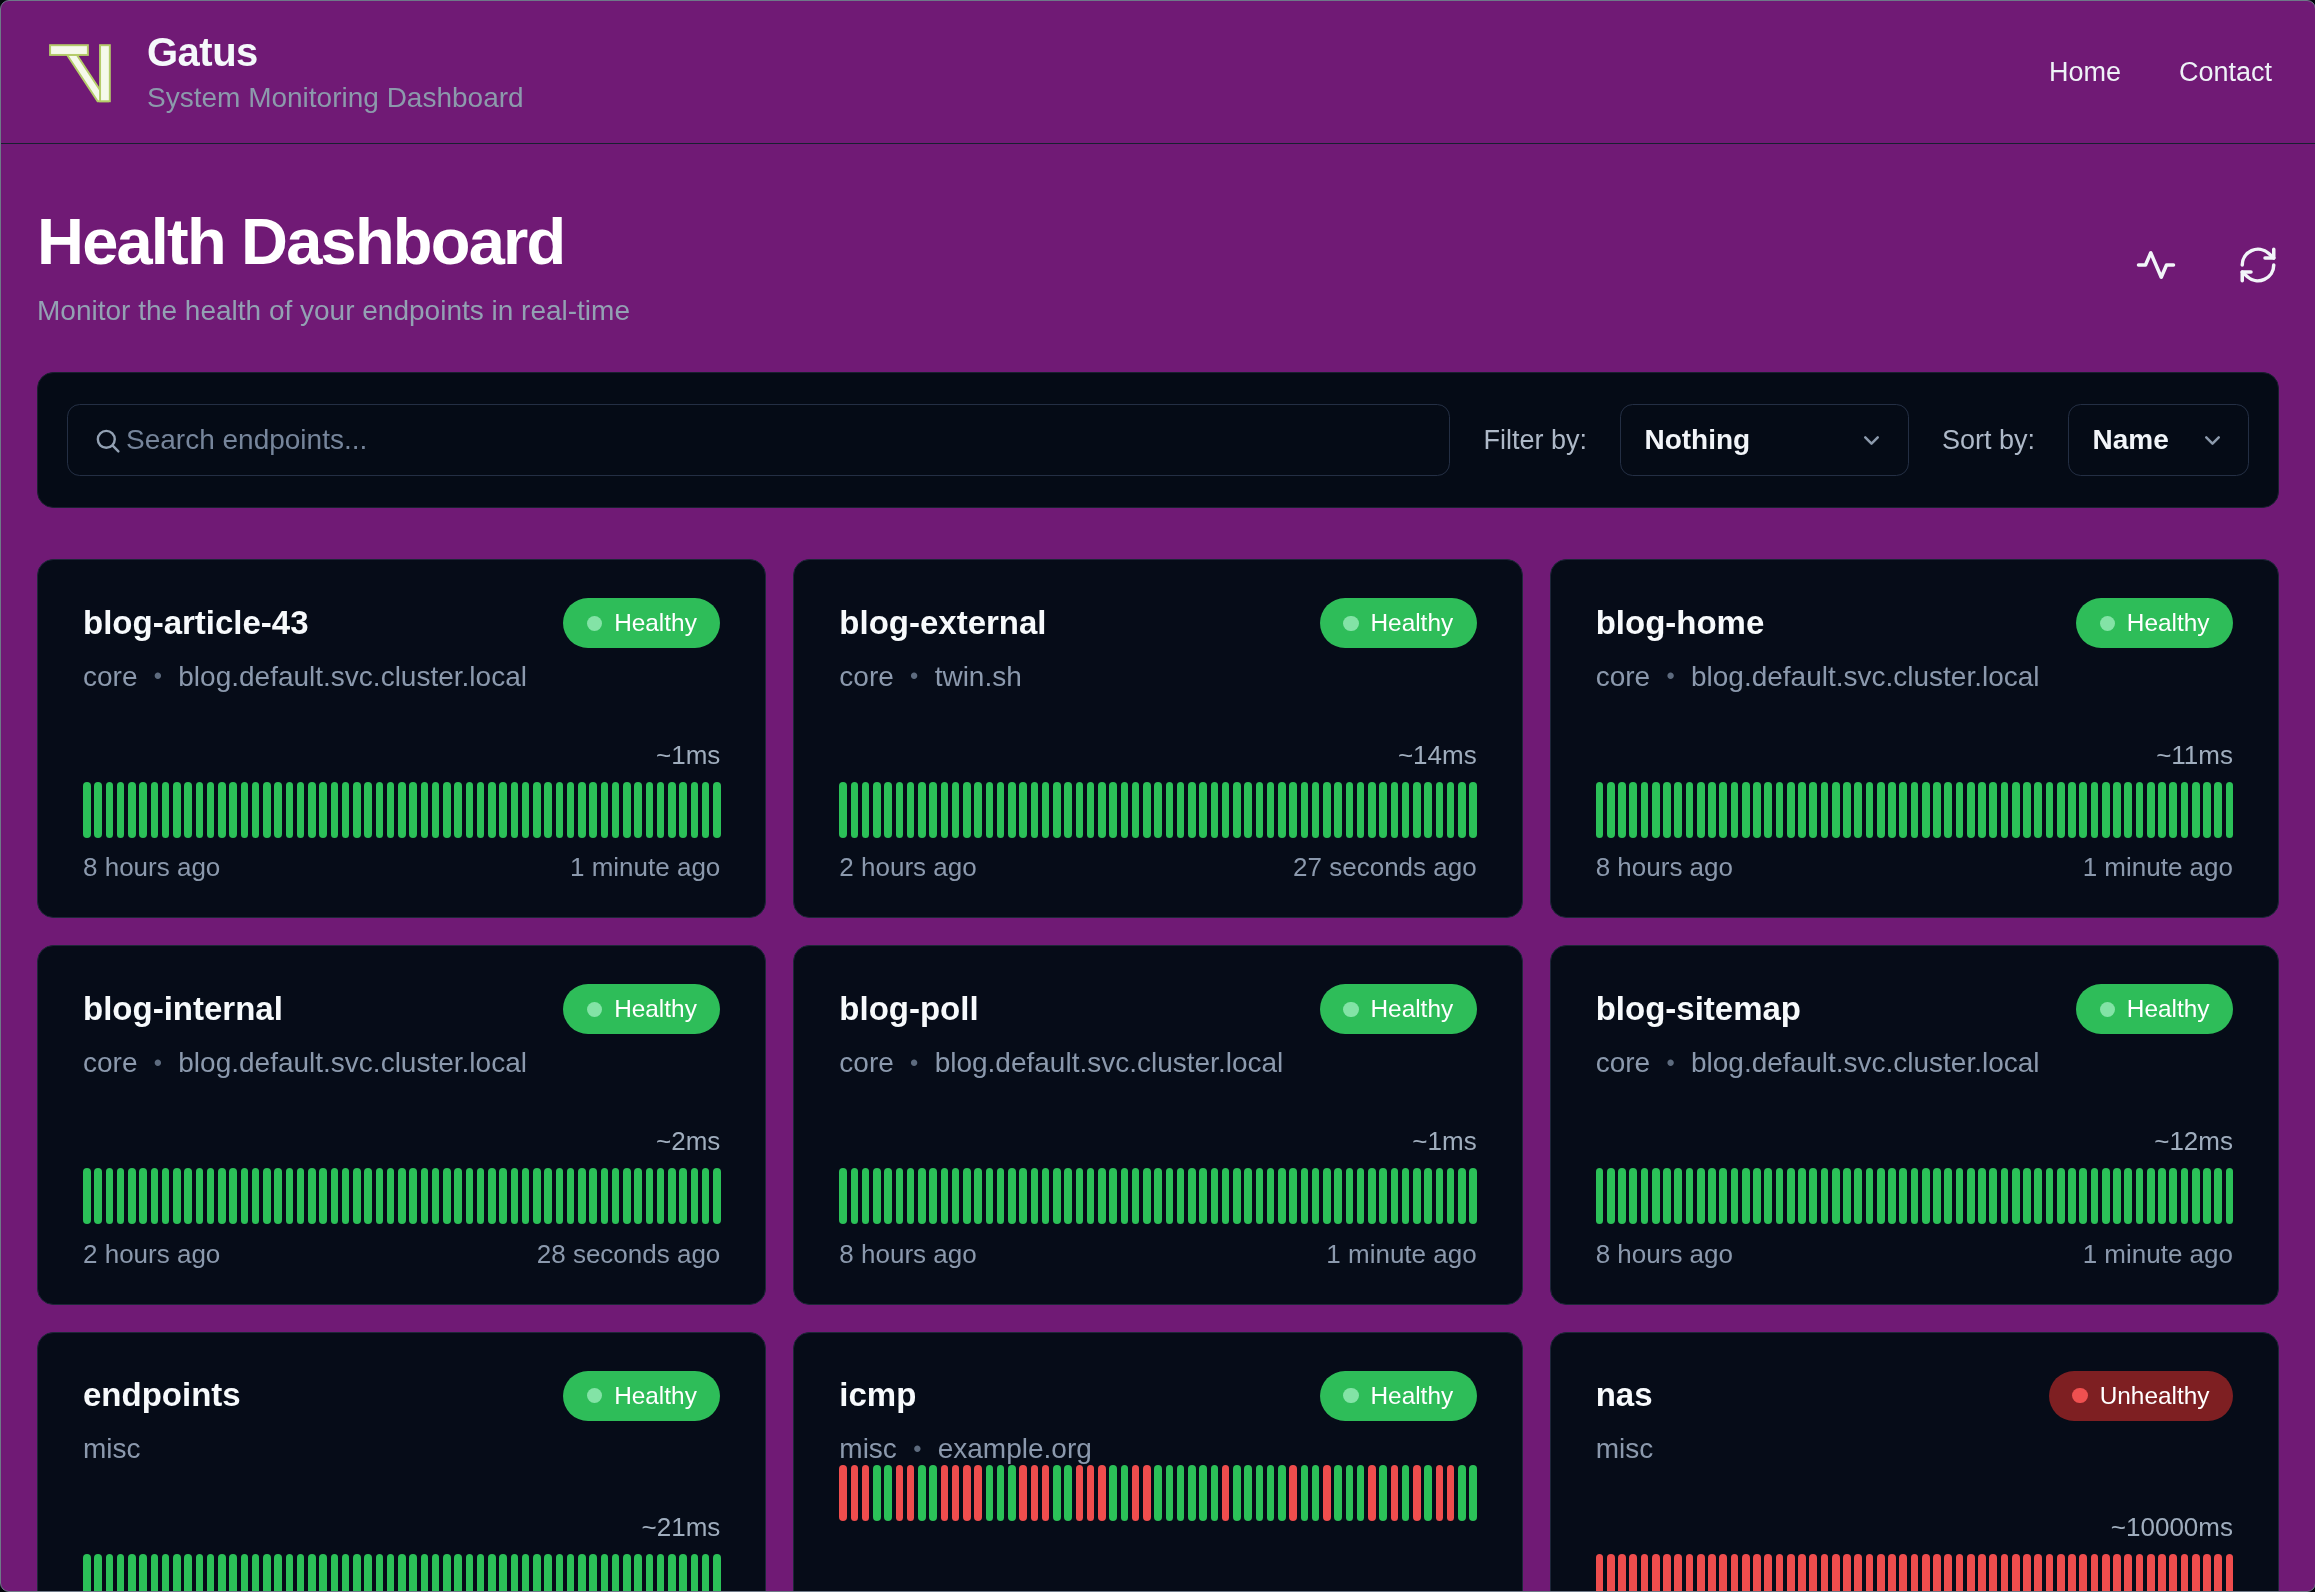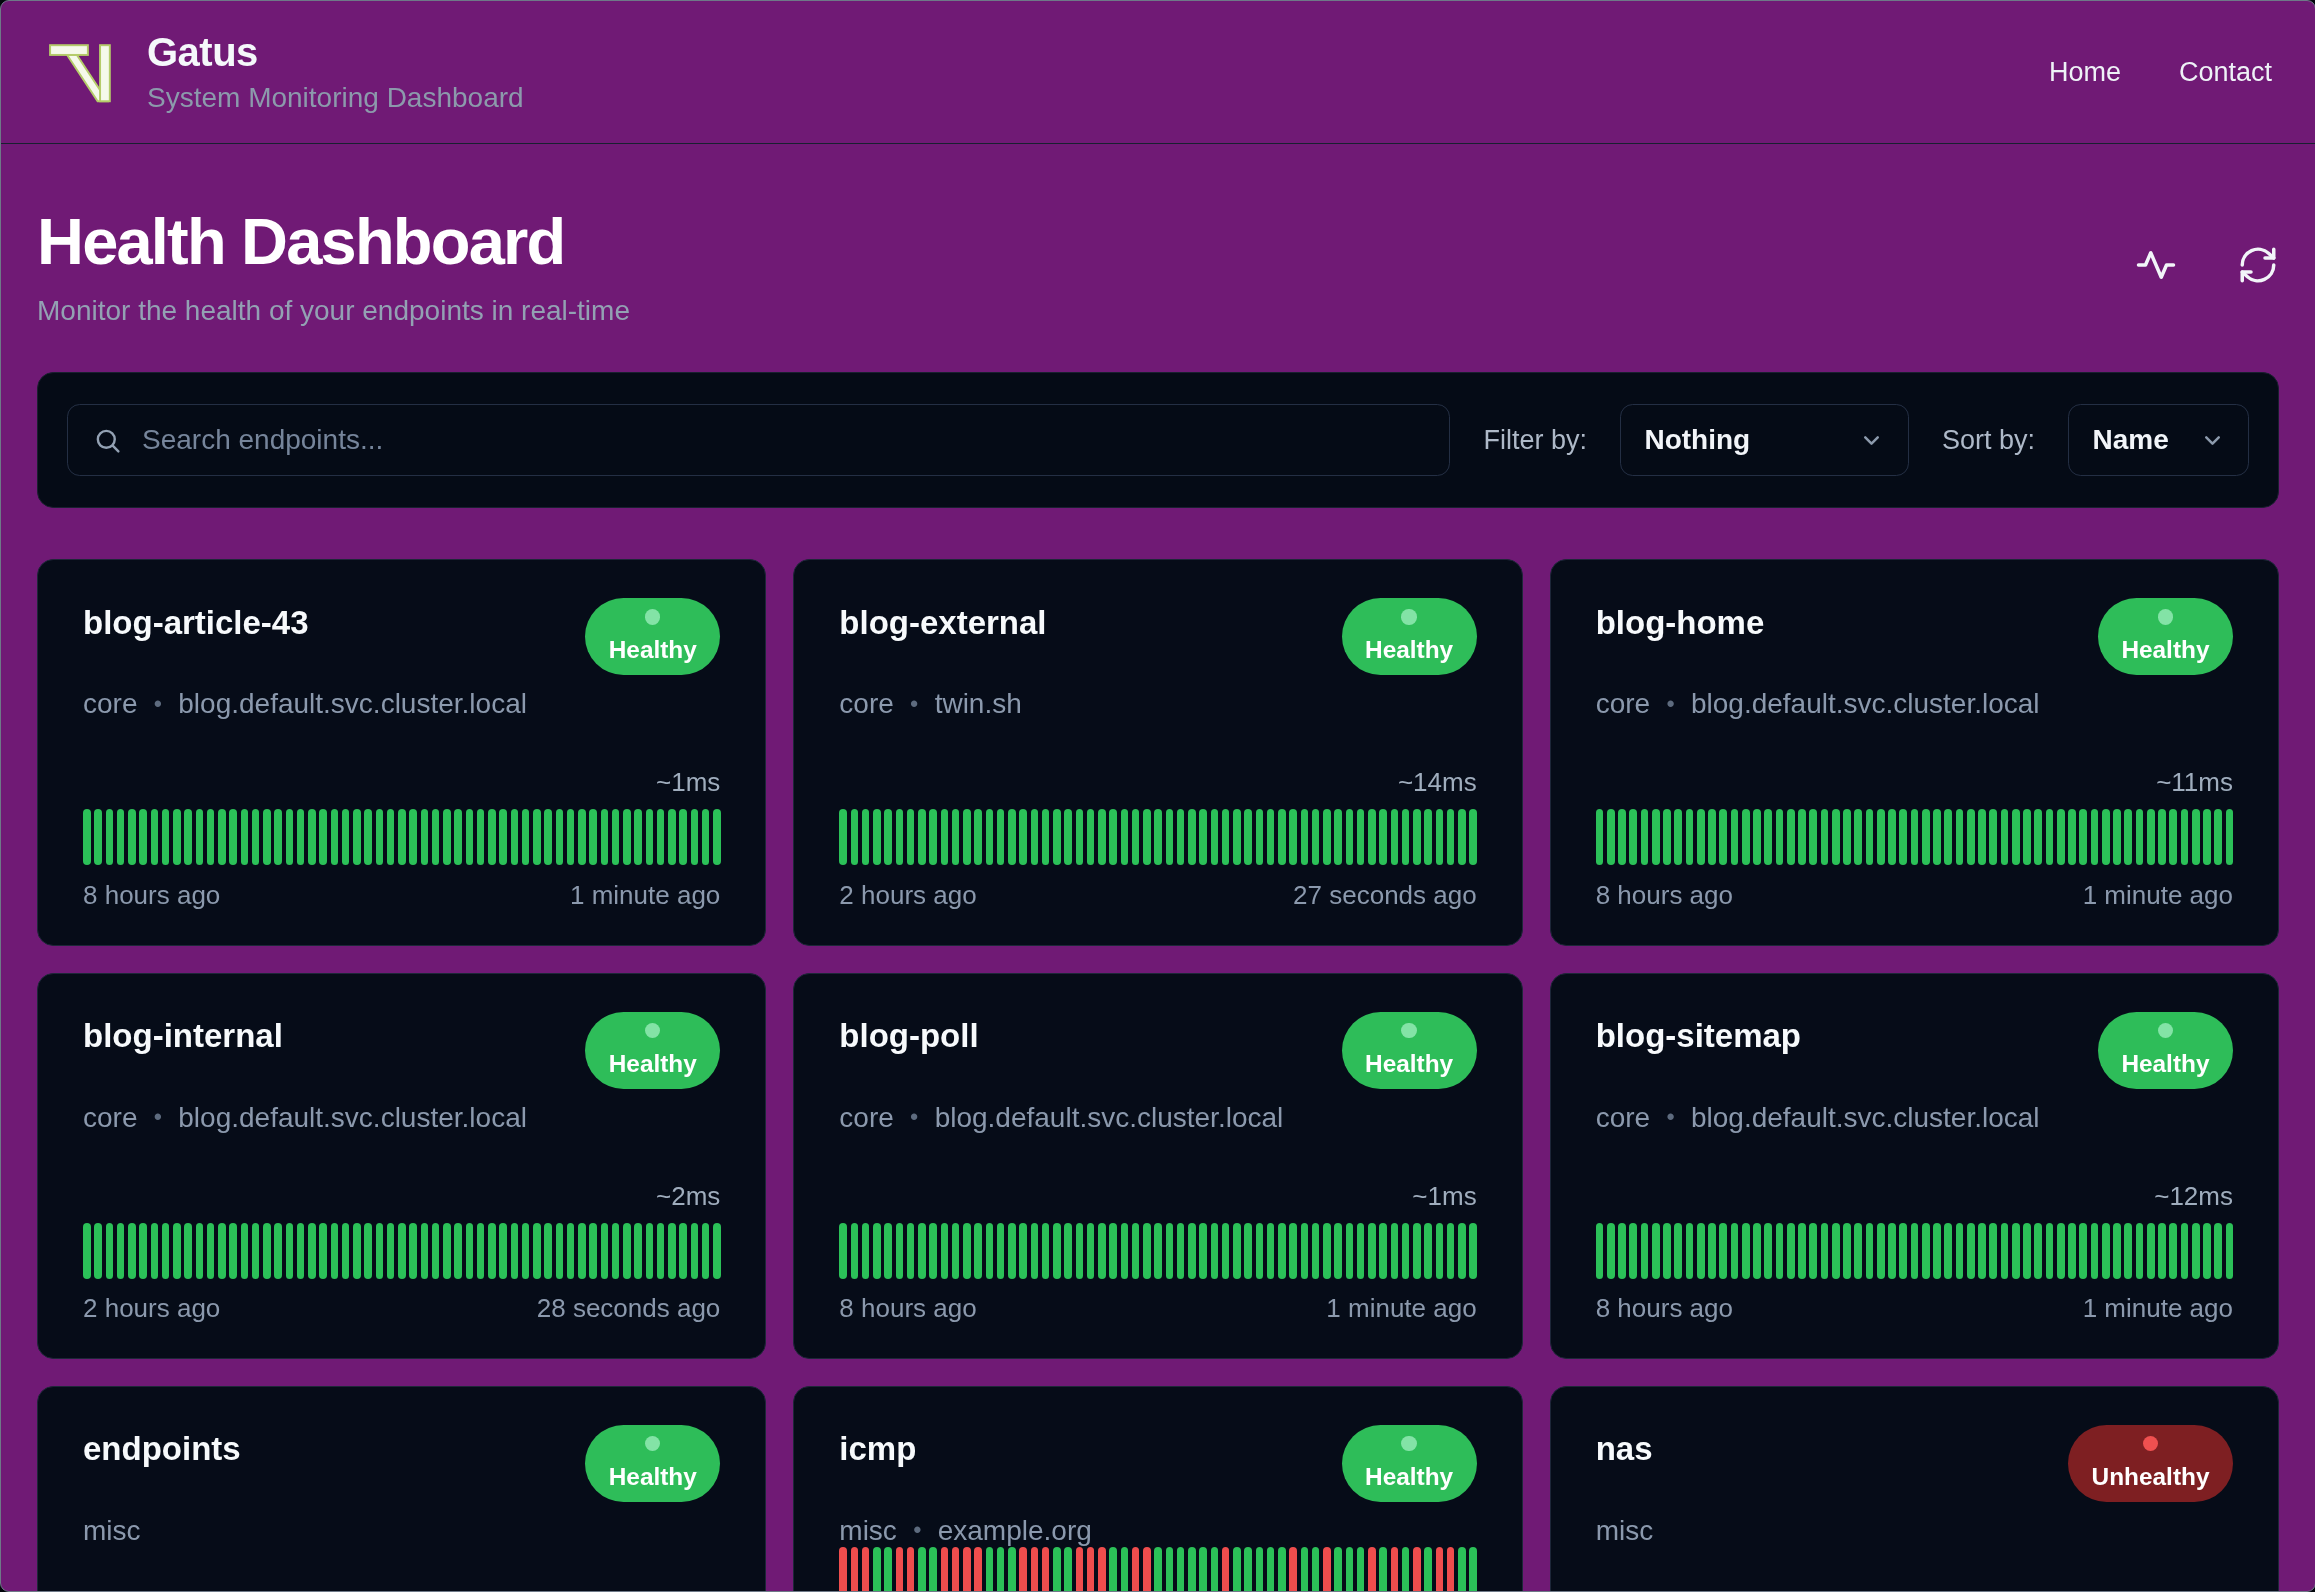--- a/index.html
+++ b/index.html
@@ -21,40 +21,40 @@
   .main { padding:0 36px; }
   .page-head { display:flex; align-items:flex-start; margin-top:60px; }
   .page-title { font-size:65px; font-weight:800; color:#ffffff; letter-spacing:-1.8px; }
   .page-sub { font-size:28px; color:#93a1b3; margin-top:16.3px; }
   .head-actions { margin-left:auto; display:flex; gap:60px; margin-top:40px; }
   .icon-btn { background:none; border:none; cursor:pointer; padding:0; line-height:0; }
   .icon-btn svg { width:42px; height:42px; stroke:#f2f5f9; }
   
   .controls { margin-top:45px; border:1.8px solid #19202f; background:#050b16; border-radius:16.3px;
               padding:31px 29px; display:flex; align-items:center; gap:33px; }
-  .searchbox { flex:1; display:flex; align-items:center; gap:20px; border:1.8px solid #242f44;
+  .searchbox { flex:1; display:flex; align-items:center; gap:4px; border:1.8px solid #242f44;
                border-radius:12.7px; height:72px; padding:0 25px; }
   .searchbox svg { width:29px; height:29px; stroke:#93a1b3; flex:0 0 auto; }
   .searchbox input { flex:1; background:transparent; border:none; outline:none;
                      font-size:28px; color:#e6ecf3; font-family:"Liberation Sans", sans-serif; }
   .searchbox input::placeholder { color:#76859b; }
   .ctl-label { font-size:27px; color:#aeb9c8; white-space:nowrap; }
   .dropdown { display:flex; align-items:center; justify-content:space-between; gap:18px;
               border:1.8px solid #242f44; border-radius:12.7px; height:72px; padding:0 23.5px;
               font-size:28px; color:#f2f5f9; cursor:pointer;font-weight:bold; }
   .dropdown.filter { width:289px; }
   .dropdown.sort { width:181px; }
   .dropdown svg { width:25px; height:25px; stroke:#8c9aac; flex:0 0 auto; }
   
   .grid { margin-top:51px; display:grid; grid-template-columns:repeat(3,1fr); gap:27px; padding-bottom:22px; }
   .card { border:1.8px solid #1d2738; background:#060c18; border-radius:16.3px; padding:38px 45px 34px; }
   .card-top { display:flex; align-items:flex-start; justify-content:space-between; }
   .ep-name { font-size:33px; font-weight:bold; color:#f7fafc; padding-top:5.4px; }
   .badge { display:flex; align-items:center; gap:11.8px; border-radius:904px; padding:11px 23.5px;
-           font-size:24.4px; font-weight:bold; color:#ffffff;flex-direction:column; }
+           font-size:24.4px; font-weight:normal; color:#ffffff; }
   .badge .dot { width:15.4px; height:15.4px; border-radius:50%; }
   .badge.healthy { background:#2ebd59; }
   .badge.healthy .dot { background:#83e3a6; }
   .badge.unhealthy { background:#7e1f22; }
   .badge.unhealthy .dot { background:#ef5050; }
   .meta { display:flex; align-items:center; gap:16.3px; font-size:28px; color:#8b99ad; margin-top:12.7px; }
   .meta .sep { font-size:23.5px; color:#5d6b7e; }
   .latency { text-align:right; font-size:26px; color:#9fadbd; margin-top:47px; margin-bottom:11px; }
   .bars { display:flex; gap:3.6px; height:56px; }
   .bars .bar { flex:1; border-radius:5.4px; }

